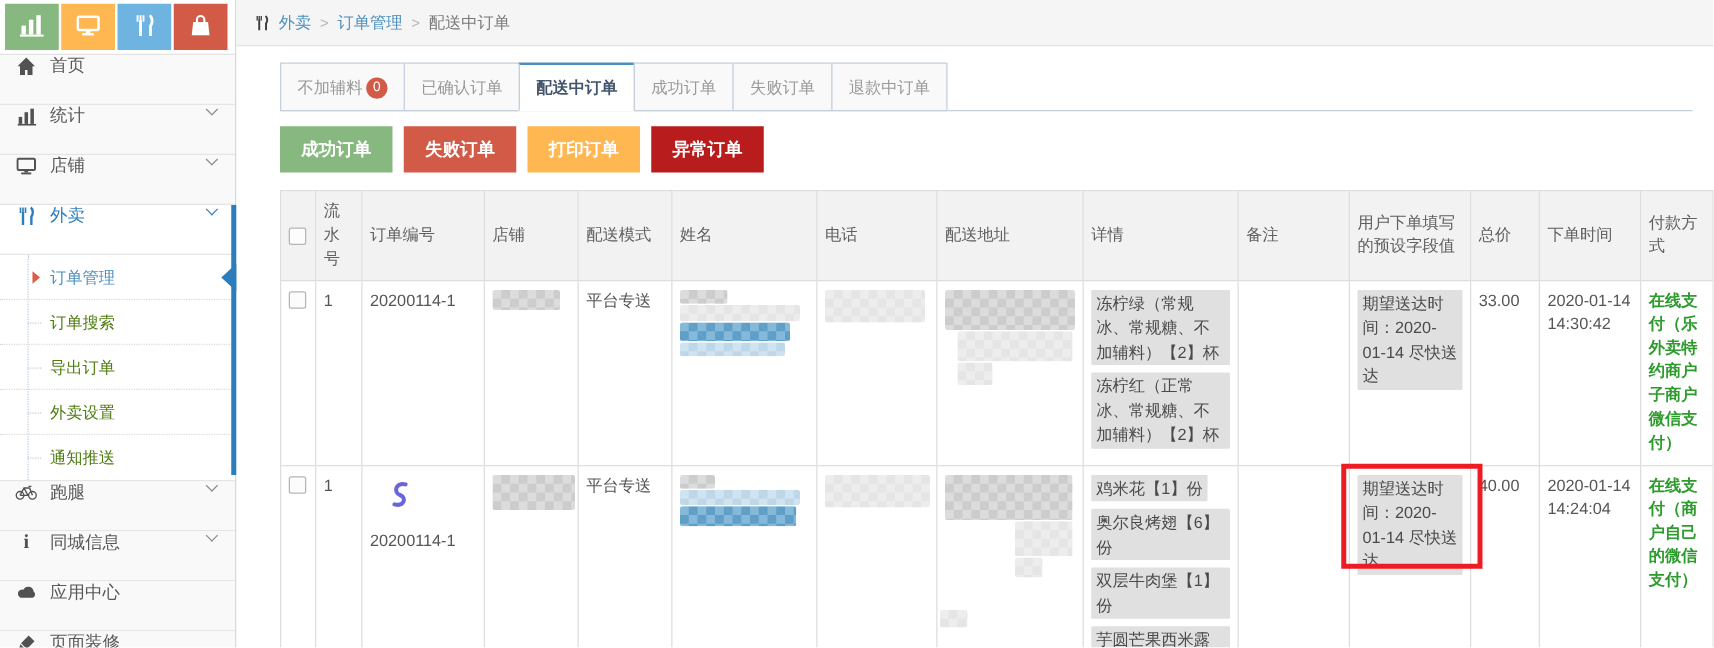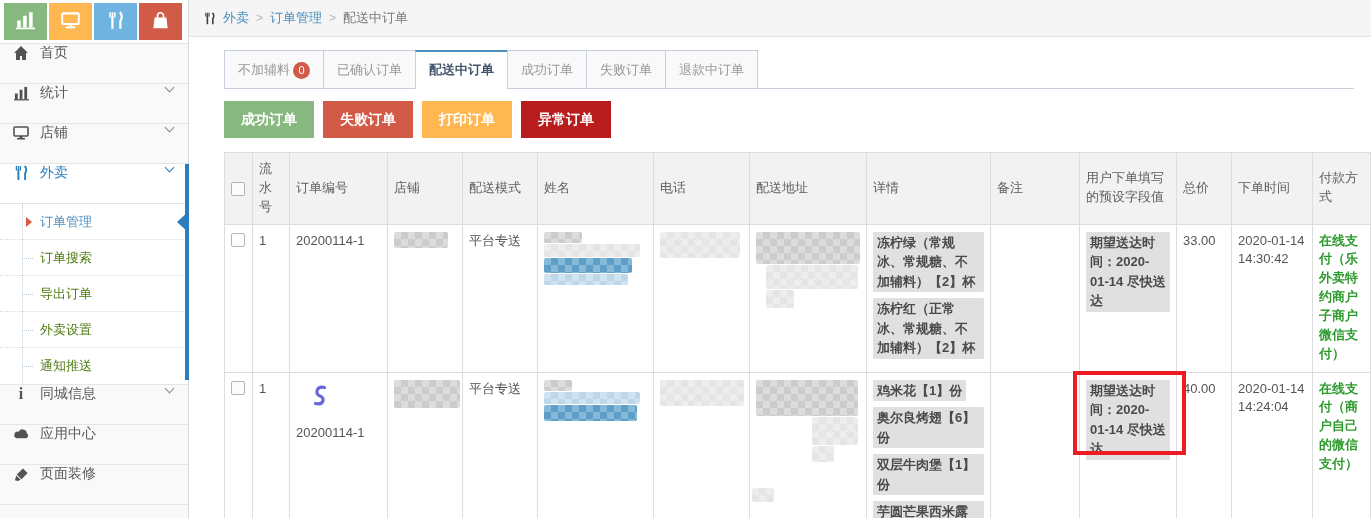--- a/index.html
+++ b/index.html
@@ -50,21 +50,21 @@
   .actions { display:flex; gap:9px; margin-top:12px; }
   .btn { border:none; color:#fff; font-size:14px; font-weight:600; padding:0 17px; height:37px; cursor:pointer; font-family:inherit; }
 
   
   table { border-collapse:collapse; table-layout:fixed; width:1146px; margin-top:14px; background:#fff; }
   th, td { border:1px solid #ddd; padding:7px 6px; text-align:left; vertical-align:top; font-weight:400; font-size:13px; color:#555; }
   th { background:#f2f2f2; color:#606060; vertical-align:middle; height:50px; line-height:1.45; }
   tr.data-row { height:146px; }
   td { line-height:1.45; }
   .cb { width:14px; height:14px; border:1px solid #b5b5b5; border-radius:2px; background:#fcfcfc; cursor:pointer; margin-top:1px; }
-  .tag { display:inline-block; background:#e0e0e0; color:#4a4a4a; padding:1px 4px; margin-bottom:6px; line-height:1.5; border-radius:1px; max-width:100%;font-weight:bold; }
+  .tag { display:inline-block; background:#e0e0e0; color:#4a4a4a; padding:1px 4px; margin-bottom:6px; line-height:1.5; border-radius:1px; max-width:100%; }
   .pay { color:#2e9b2e; font-weight:700; }
   .order-icon { margin:3px 0 10px 12px; }
   .preset-wrap { position:relative; }
   .red-box { position:absolute; left:-13px; top:-9px; width:113px; height:84px; border:4px solid #ed1c24; pointer-events:none; }
 
   
   .mz { background-color:#dcdcdc; border-radius:2px;
         background-image:linear-gradient(45deg,#cccccc 25%,transparent 25%,transparent 75%,#cccccc 75%),
                          linear-gradient(45deg,#cccccc 25%,transparent 25%,transparent 75%,#cccccc 75%);
         background-size:14px 14px; background-position:0 0,7px 7px; }
@@ -163,20 +163,31 @@
     </div>
     <div class="sub-item">
       <span>导出订单</span>
     </div>
     <div class="sub-item">
       <span>外卖设置</span>
     </div>
     <div class="sub-item">
       <span>通知推送</span>
     </div>
+  </div>
+  <div class="nav-item">
+    <span class="ni-icon">
+        <svg viewBox="0 0 20 14" width="19" height="14" fill="none" stroke="currentColor" stroke-width="1.2">
+          <circle cx="4.5" cy="9.5" r="3.4"></circle>
+          <circle cx="15.5" cy="9.5" r="3.4"></circle>
+          <path d="M4.5 9.5L8 3h5l2.5 6.5M8 3l3.5 6.5h-7M12 1.5h2.6"></path>
+        </svg>
+      </span>
+    <span>跑腿</span>
+    <span class="chev"></span>
   </div>
   <div class="nav-item">
     <span class="ni-icon" style="font-family:'Liberation Serif','DejaVu Serif',serif;font-weight:bold;font-size:16px;">i</span>
     <span>同城信息</span>
     <span class="chev"></span>
   </div>
   <div class="nav-item">
     <span class="ni-icon">
         <svg viewBox="0 0 18 12" width="17" height="12" fill="currentColor">
           <path d="M14.7 5.2A4.6 4.6 0 0 0 6 3.7 3.5 3.5 0 0 0 3.8 10.4h10.1a2.9 2.9 0 0 0 .8-5.2z"></path>

